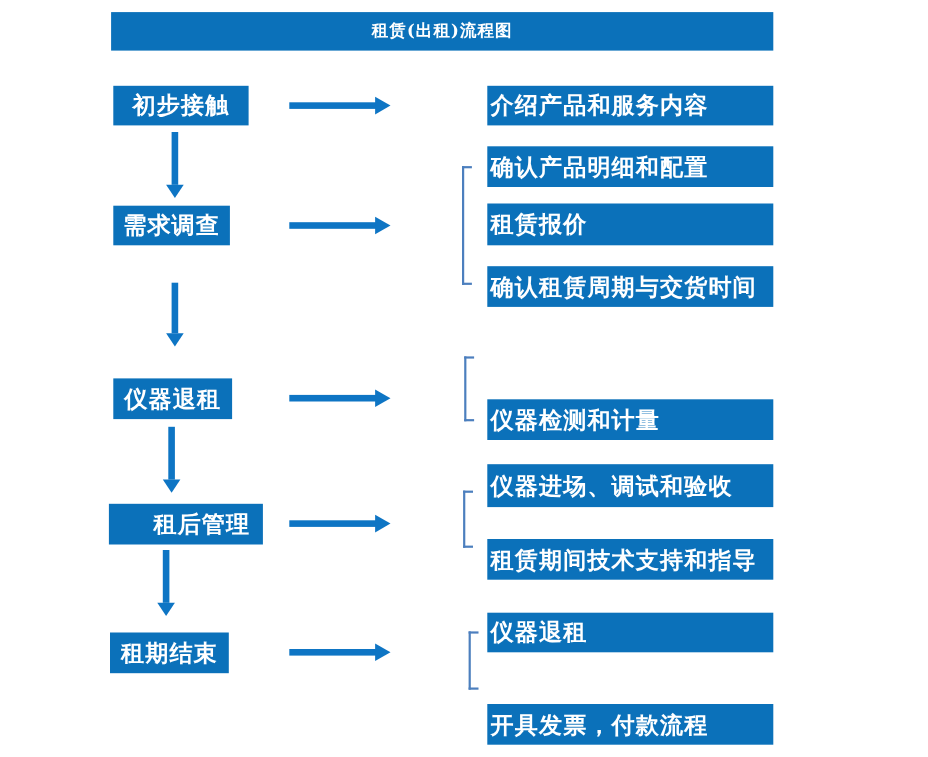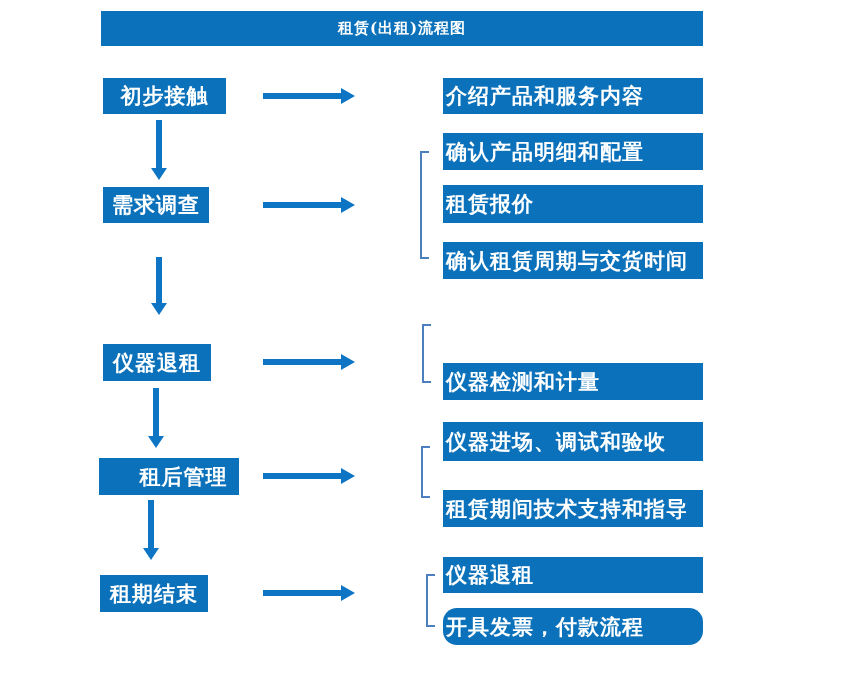--- a/index.html
+++ b/index.html
@@ -91,21 +91,21 @@
   </div>
   <div class="box detail" style="left:443px; top:422px; width:257px; height:39px;">
     <span>仪器进场、调试和验收</span>
   </div>
   <div class="box detail" style="left:443px; top:490px; width:257px; height:37px;">
     <span>租赁期间技术支持和指导</span>
   </div>
   <div class="box detail" style="left:443px; top:557px; width:257px; height:36px;">
     <span>仪器退租</span>
   </div>
-  <div class="box detail" style="left:443px; top:608px; width:257px; height:37px;border-radius:14px;">
+  <div class="box detail" style="left:443px; top:640px; width:257px; height:37px;">
     <span>开具发票，付款流程</span>
   </div>
 
   <div class="harrow" style="left:263px; top:88px;">
     <div class="shaft"></div>
     <div class="head"></div>
   </div>
   <div class="harrow" style="left:263px; top:197px;">
     <div class="shaft"></div>
     <div class="head"></div>

